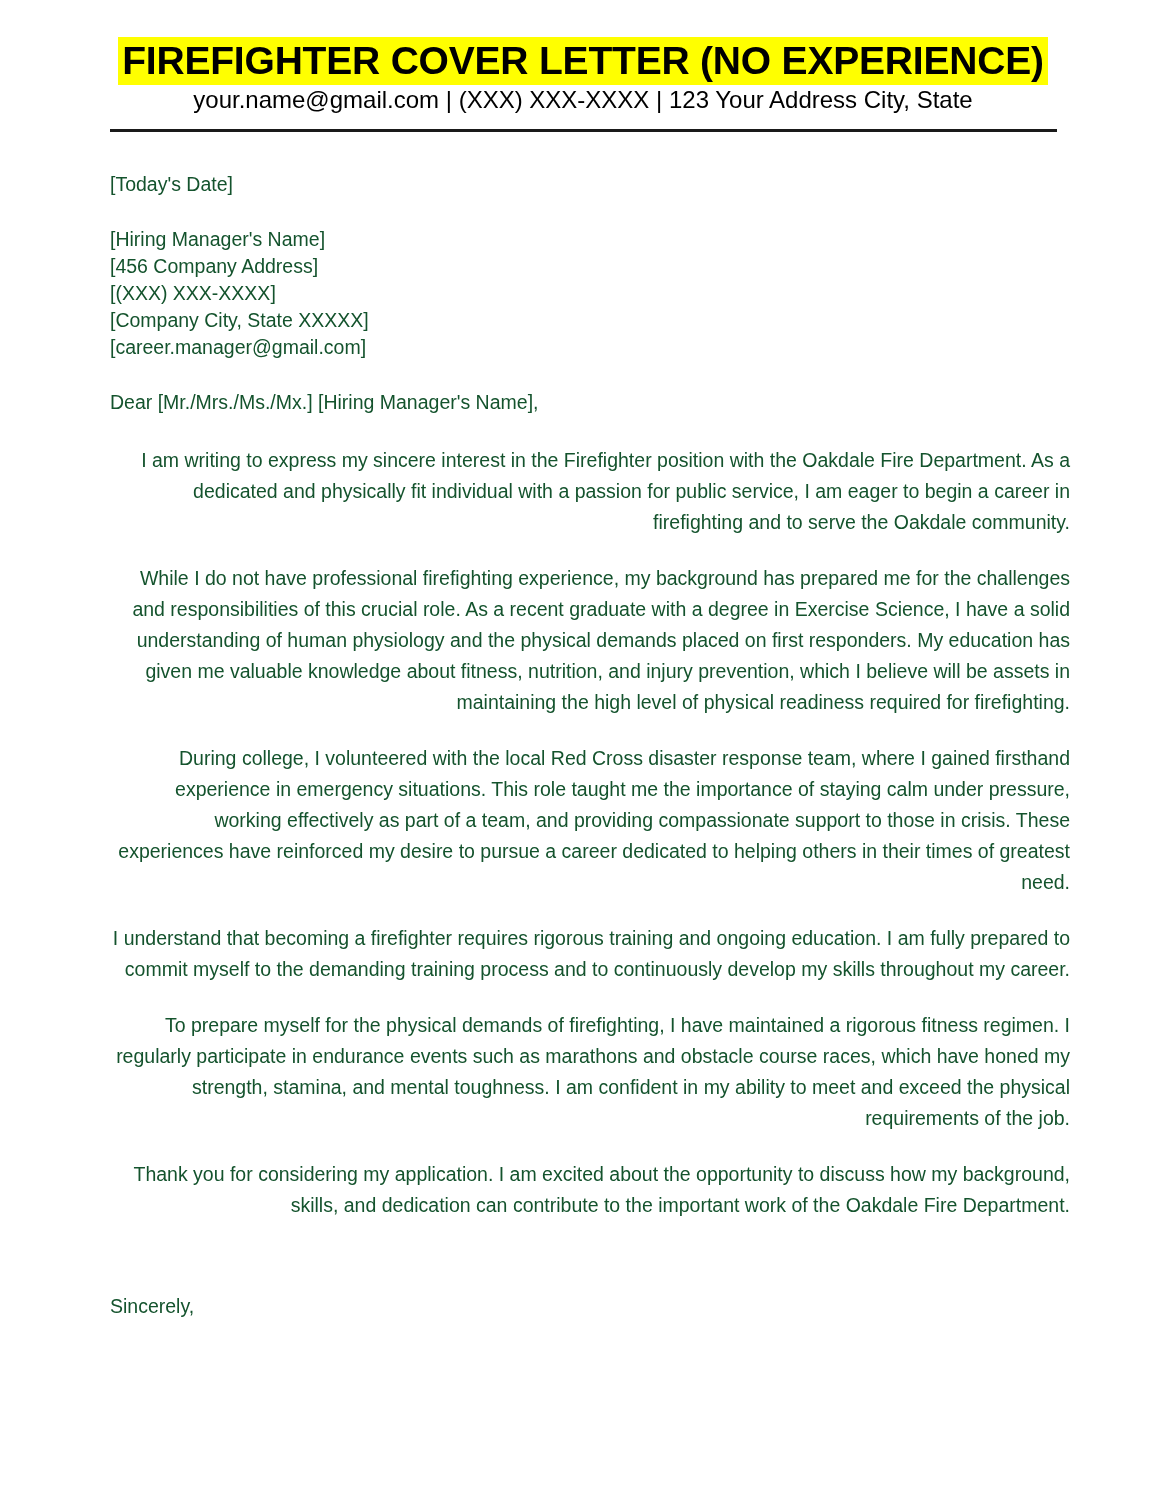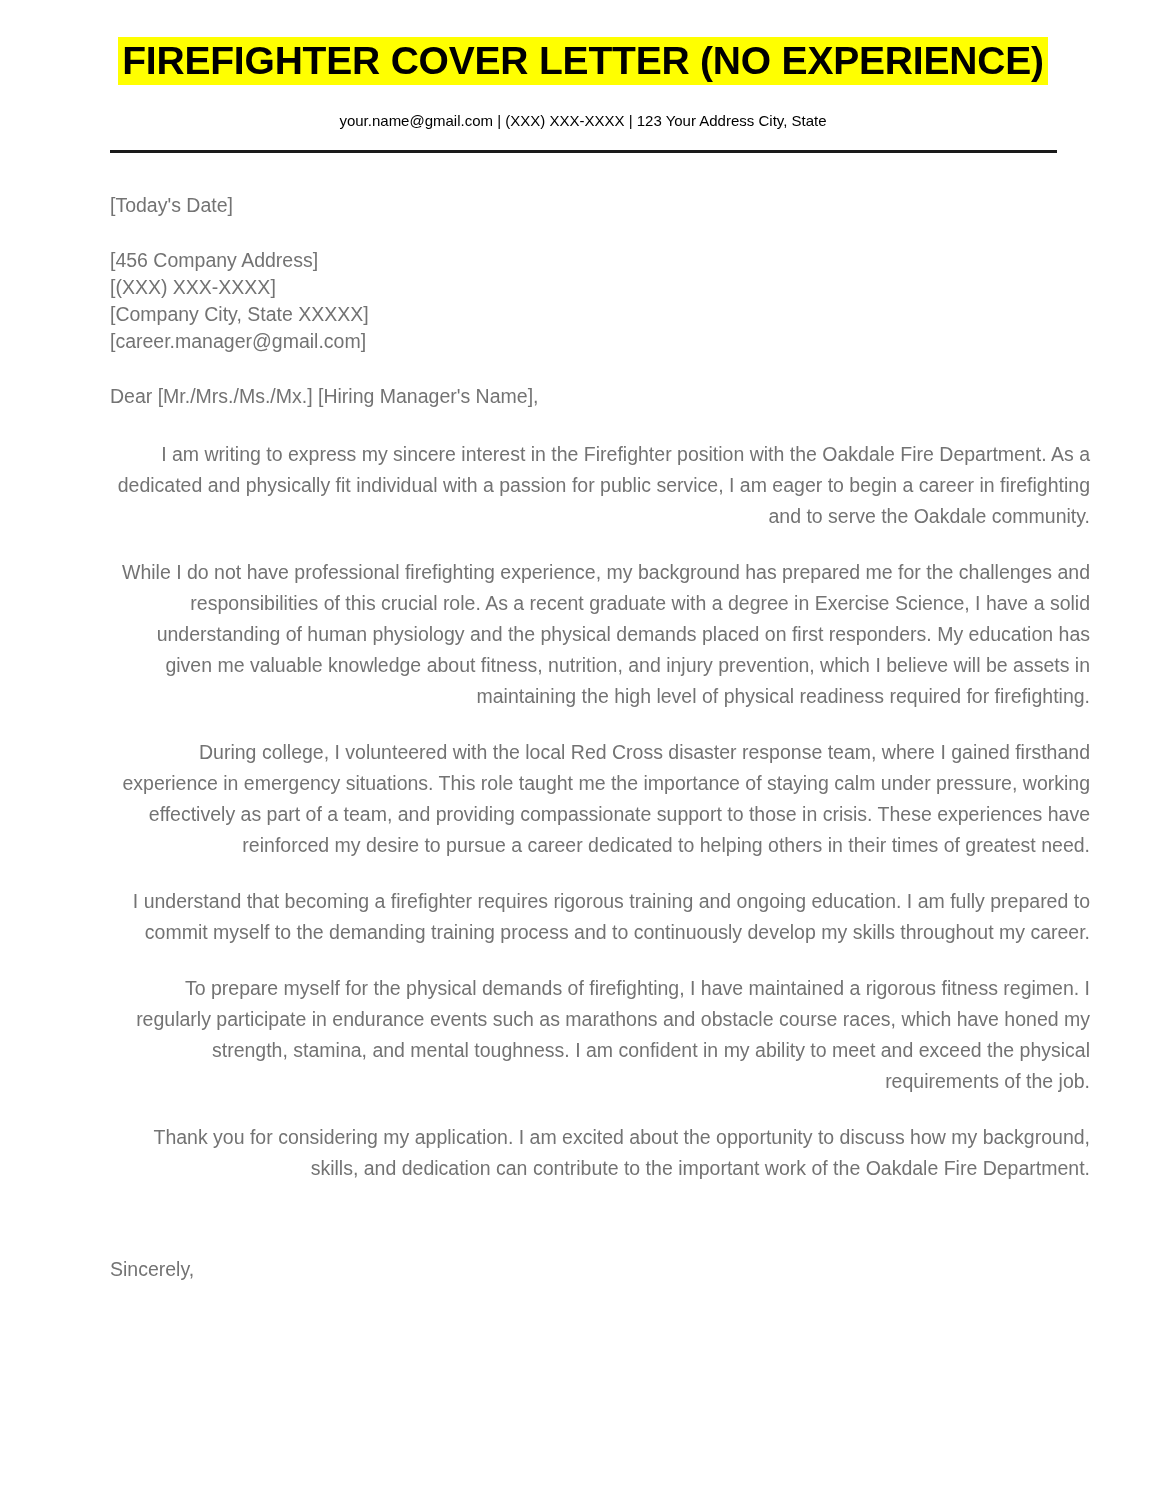--- a/index.html
+++ b/index.html
@@ -40,45 +40,44 @@
   }
   .doc-title .hl {
     background-color: #ffff00;
     padding: 2px 4px 3px 4px;
     box-decoration-break: clone;
     -webkit-box-decoration-break: clone;
   }
 
   .contact-line {
     margin: 0;
-    padding-top: 21px;
     text-align: center;
-    font-size: 15px;
+    font-size: 24px;
     line-height: 28px;
     font-weight: normal;
     color: #000000;
   }
 
   .divider-wrap {
     padding-top: 15px;
   }
   .header-rule {
     height: 0;
     margin: 0 109px 0 110px;
     border: 0;
     border-top: 3px solid #1a1a1a;
   }
 
   
   .letter-body {
-    margin: 0 76px 0 110px;
+    margin: 0 96px 0 110px;
     padding-top: 37px;
     font-size: 19.5px;
     line-height: 31px;
-    color: #737373;
+    color: #14532d;
   }
 
   .date-line {
     margin: 0 0 26px 0;
   }
 
   .recipient-block {
     margin: 0 0 26px 0;
   }
   .recipient-block .addr-line {
@@ -120,20 +119,21 @@
     <div class="divider-wrap">
       <hr class="header-rule">
     </div>
   </header>
 
   <main class="letter-body">
 
     <p class="date-line">[Today's Date]</p>
 
     <div class="recipient-block">
+      <span class="addr-line">[Hiring Manager's Name]</span>
       <span class="addr-line">[456 Company Address]</span>
       <span class="addr-line">[(XXX) XXX-XXXX]</span>
       <span class="addr-line">[Company City, State XXXXX]</span>
       <span class="addr-line">[career.manager@gmail.com]</span>
     </div>
 
     <p class="salutation">Dear [Mr./Mrs./Ms./Mx.] [Hiring Manager's Name],</p>
 
     <p class="body-paragraph">I am writing to express my sincere interest in the Firefighter position with the Oakdale Fire Department. As a dedicated and physically fit individual with a passion for public service, I am eager to begin a career in firefighting and to serve the Oakdale community.</p>
     <p class="body-paragraph">While I do not have professional firefighting experience, my background has prepared me for the challenges and responsibilities of this crucial role. As a recent graduate with a degree in Exercise Science, I have a solid understanding of human physiology and the physical demands placed on first responders. My education has given me valuable knowledge about fitness, nutrition, and injury prevention, which I believe will be assets in maintaining the high level of physical readiness required for firefighting.</p>

